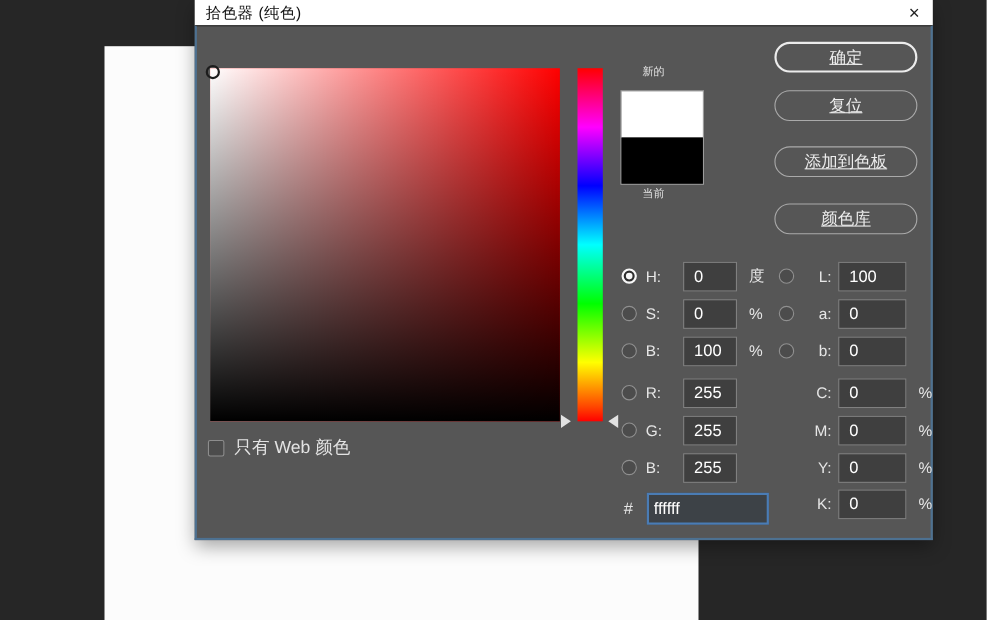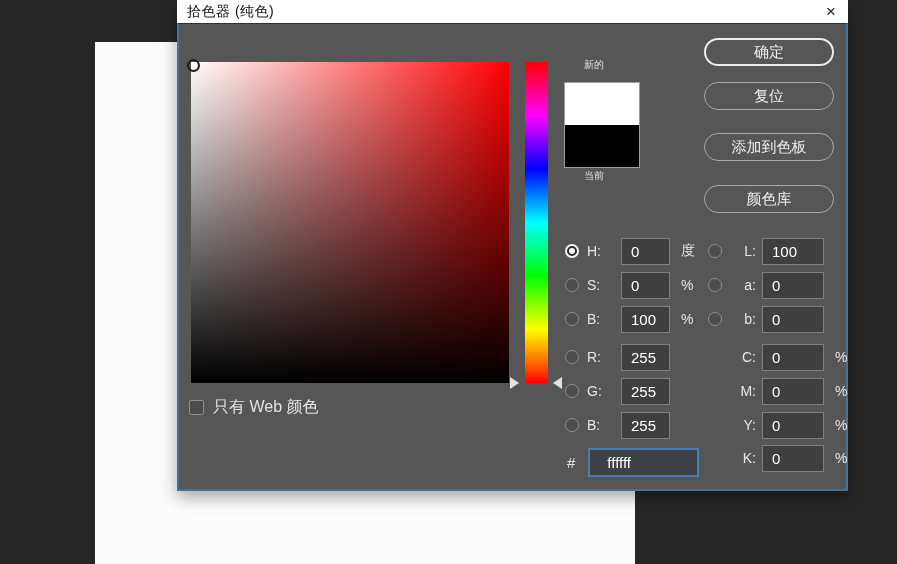--- a/index.html
+++ b/index.html
@@ -44,21 +44,21 @@
   .swatch-label.new { top:58px; } .swatch-label.cur { top:169px; }
   .swatch { position:absolute; left:387px; top:82px; width:76px; height:86px;
             border:1px solid #9b9b9b; }
   .swatch .half { width:100%; height:50%; }
   .swatch .half.new { background:#ffffff; }
   .swatch .half.cur { background:#000000; }
 
   .btn { position:absolute; left:527px; width:130px; height:28px; border-radius:14px;
          background:transparent; color:#ededed; font-size:15px; text-align:center;
          border:1px solid #aaaaaa; cursor:pointer;
-         font-family:"Liberation Sans","DejaVu Sans",sans-serif; }
+         font-family:"Liberation Sans","DejaVu Sans",sans-serif;text-decoration:underline; }
   .btn.primary { border:2px solid #ececec; }
   .btn.b0 { top:38px; } .btn.b1 { top:82px; } .btn.b2 { top:133px; } .btn.b3 { top:185px; }
 
   .row { position:absolute; height:28px; display:flex; align-items:center; }
   .row.left  { left:388px; } .row.right { left:531px; }
   .r0 { top:237px; } .r1 { top:271px; } .r2 { top:305px; }
   .r3 { top:343px; } .r4 { top:377px; } .r5 { top:411px; } .r6 { top:444px; }
   .radio { width:14px; height:14px; border-radius:50%; border:1px solid #909090;
            background:#4c4c4c; margin-right:4px; flex:0 0 auto; }
   .radio.selected { position:relative; border:2px solid #f7f7f7; background:#2d2d2d; }
@@ -70,21 +70,21 @@
   .row.right .flabel { width:30px; text-align:right; margin-right:6px; }
   .num-input { height:27px; background:#3f3f3f; border:1px solid #808080; color:#ffffff;
                font-size:15px; padding-left:9px; font-family:"Liberation Sans","DejaVu Sans",sans-serif; }
   .row.left  .num-input { width:49px; }
   .row.right .num-input { width:62px; }
   .row .unit { color:#e6e6e6; font-size:14px; margin-left:11px; }
 
   .hex-row { position:absolute; left:390px; top:448px; display:flex; align-items:center; }
   .hex-row .flabel { color:#e6e6e6; font-size:15px; margin-right:13px; }
   .hex-input { width:111px; height:29px; background:#3d4247; border:2px solid #4a7cb5;
-               color:#ffffff; font-size:15px; padding-left:17px;
+               color:#ffffff; font-size:15px; padding-left:4px;
                font-family:"Liberation Sans","DejaVu Sans",sans-serif; }
 </style>
 </head>
 <body>
 
 <div class="screen">
   <div class="canvas"></div>
 
   <div class="dialog">
     <div class="titlebar">

